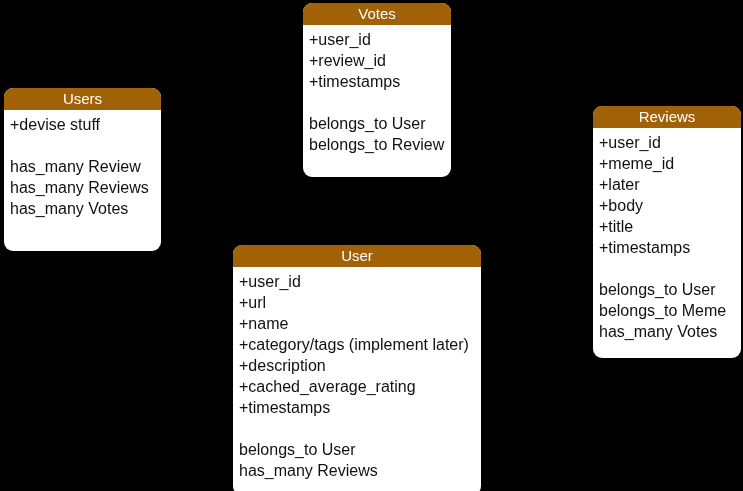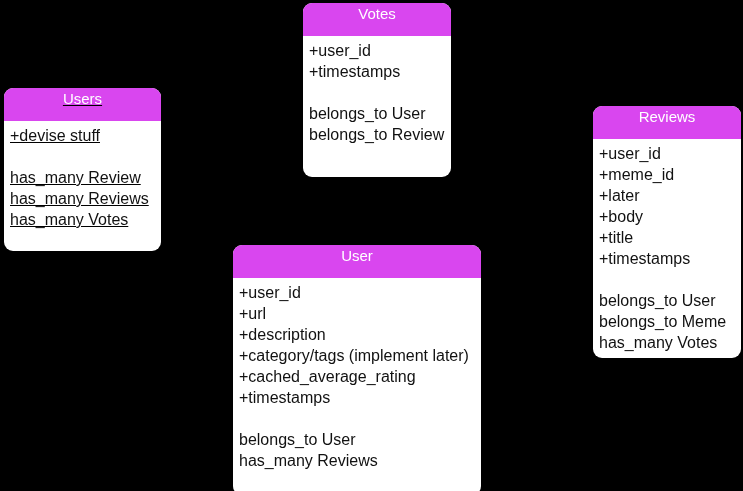--- a/index.html
+++ b/index.html
@@ -22,23 +22,23 @@
     background: #000000;
   }
   .entity {
     position: absolute;
     background: #ffffff;
     border-radius: 9px;
     overflow: hidden;
     box-sizing: border-box;
   }
   .entity-header {
-    height: 33px;
+    height: 22px;
     line-height: 22px;
-    background: #d946ef;
+    background: #a16207;
     color: #ffffff;
     font-size: 15px;
     text-align: center;
     font-family: "Liberation Sans", sans-serif;
     white-space: nowrap;
   }
   .entity-body {
     padding: 4px 11px 4px 6px;
     color: #111111;
     font-size: 16px;
@@ -47,21 +47,21 @@
   .attr-line {
     height: 21px;
     line-height: 21px;
     white-space: nowrap;
   }
   .attr-line.spacer {
     height: 21px;
   }
 
   
-  #entity-users   { left: 4px;   top: 88px;  width: 157px; height: 163px; text-decoration: underline; }
+  #entity-users   { left: 4px;   top: 88px;  width: 157px; height: 163px; }
   #entity-votes   { left: 303px; top: 3px;   width: 148px; height: 174px; }
   #entity-reviews { left: 593px; top: 106px; width: 148px; height: 252px; }
   #entity-memes   { left: 233px; top: 245px; width: 248px; height: 250px; }
 </style>
 </head>
 <body>
 
 <div id="canvas">
 
   <div class="entity" id="entity-users">
@@ -72,20 +72,21 @@
       <div class="attr-line">has_many Review</div>
       <div class="attr-line">has_many Reviews</div>
       <div class="attr-line">has_many Votes</div>
     </div>
   </div>
 
   <div class="entity" id="entity-votes">
     <div class="entity-header">Votes</div>
     <div class="entity-body">
       <div class="attr-line">+user_id</div>
+      <div class="attr-line">+review_id</div>
       <div class="attr-line">+timestamps</div>
       <div class="attr-line spacer"></div>
       <div class="attr-line">belongs_to User</div>
       <div class="attr-line">belongs_to Review</div>
     </div>
   </div>
 
   <div class="entity" id="entity-reviews">
     <div class="entity-header">Reviews</div>
     <div class="entity-body">
@@ -100,22 +101,23 @@
       <div class="attr-line">belongs_to Meme</div>
       <div class="attr-line">has_many Votes</div>
     </div>
   </div>
 
   <div class="entity" id="entity-memes">
     <div class="entity-header">User</div>
     <div class="entity-body">
       <div class="attr-line">+user_id</div>
       <div class="attr-line">+url</div>
+      <div class="attr-line">+name</div>
+      <div class="attr-line">+category/tags (implement later)</div>
       <div class="attr-line">+description</div>
-      <div class="attr-line">+category/tags (implement later)</div>
       <div class="attr-line">+cached_average_rating</div>
       <div class="attr-line">+timestamps</div>
       <div class="attr-line spacer"></div>
       <div class="attr-line">belongs_to User</div>
       <div class="attr-line">has_many Reviews</div>
     </div>
   </div>
 
 </div>
 

